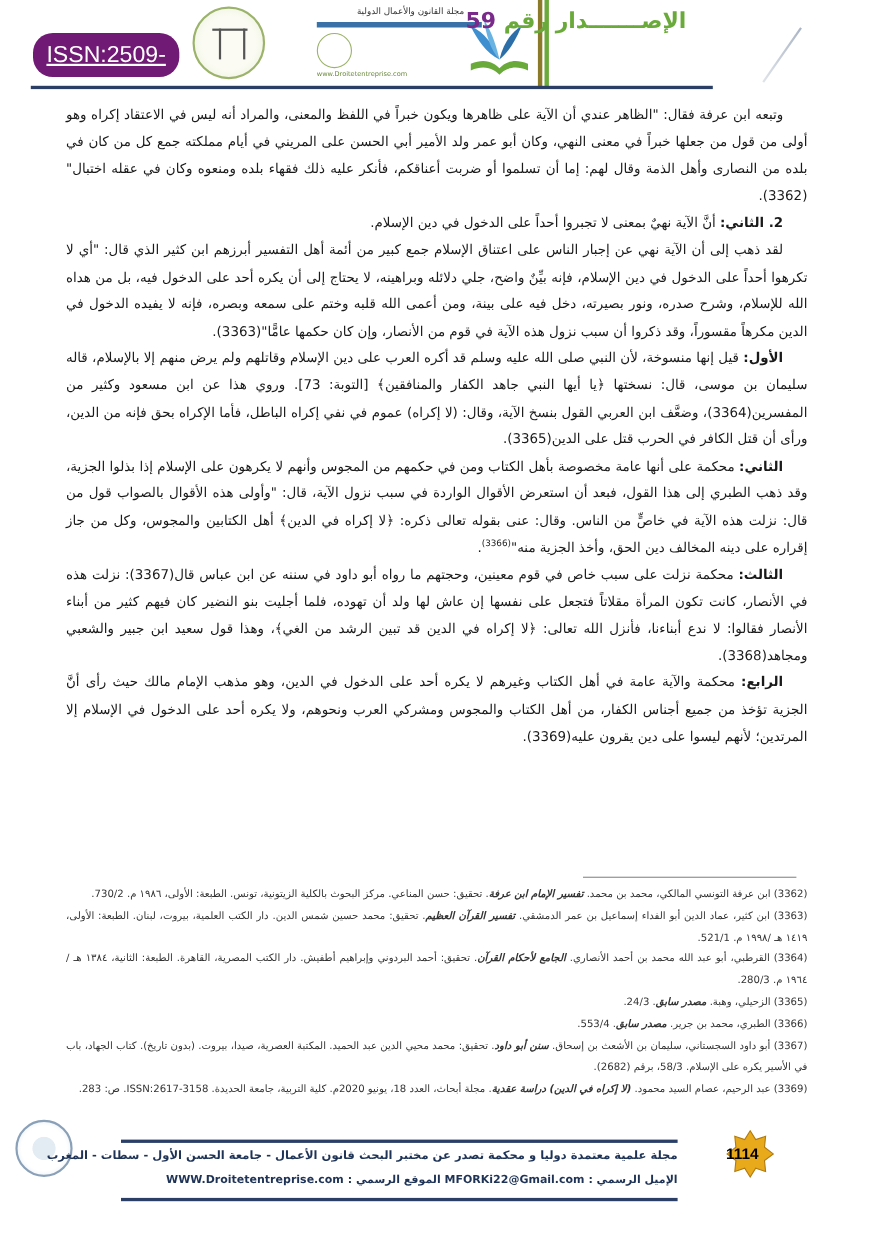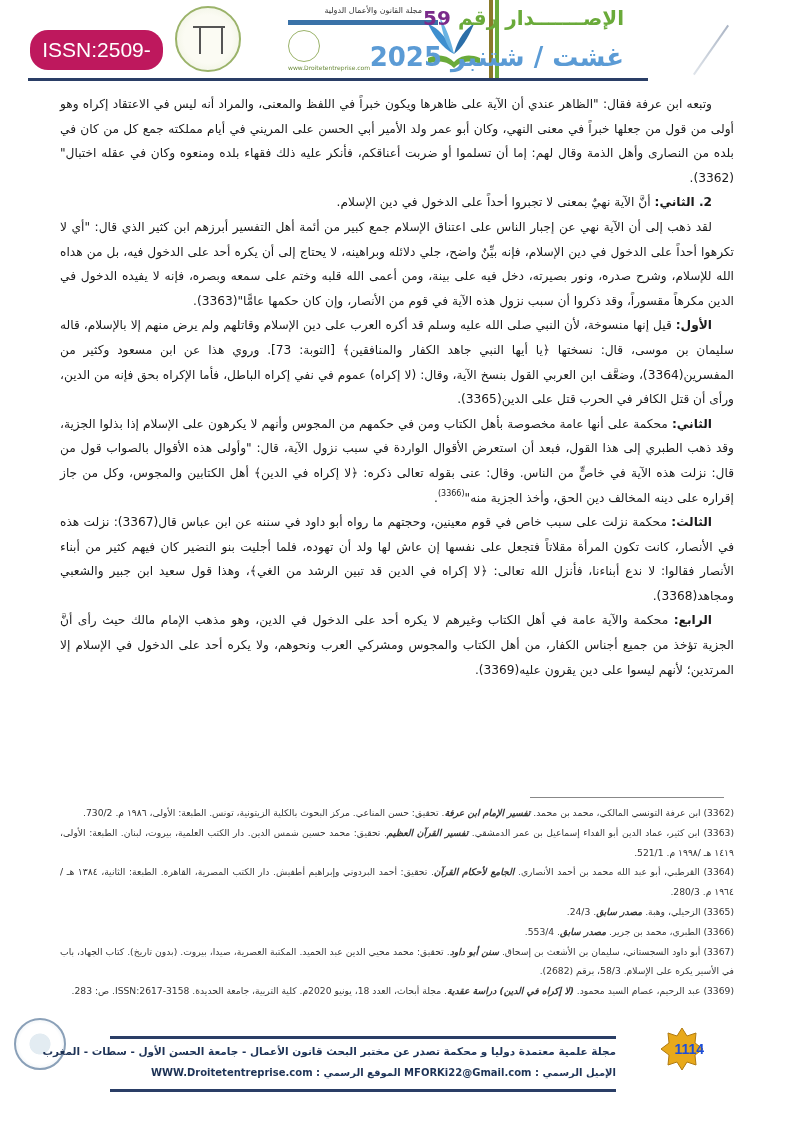--- a/index.html
+++ b/index.html
@@ -1,20 +1,20 @@
 <!DOCTYPE html>
 <html><head>
 <meta charset="utf-8">
 <style>
   html, body { margin: 0; padding: 0; background: #ffffff; }
   body { width: 794px; height: 1123px; position: relative; overflow: hidden; font-family: "DejaVu Sans", sans-serif; color: #222; }
 
   
   .header { position: absolute; left: 0; top: 0; width: 794px; height: 80px; }
-  .issn-badge { position: absolute; left: 30px; top: 30px; width: 133px; height: 40px; background: #be185d; border-radius: 18px; color: #fff; font-family: "Liberation Sans", sans-serif; font-size: 21px; line-height: 40px; text-align: center; }
+  .issn-badge { position: absolute; left: 30px; top: 30px; width: 133px; height: 40px; background: #701a75; border-radius: 18px; color: #fff; font-family: "Liberation Sans", sans-serif; font-size: 21px; line-height: 40px; text-align: center; text-decoration: underline; }
   .lab-logo { position: absolute; left: 175px; top: 6px; width: 66px; height: 66px; border-radius: 50%; border: 2px solid #9bb36a; background: radial-gradient(circle, #fbfbf3 55%, #e9efd9 100%); box-sizing: border-box; }
   .lab-logo .scale { position: absolute; left: 22px; top: 18px; width: 20px; height: 28px; border-left: 2px solid #555; border-right: 2px solid #555; }
   .lab-logo .scale::before { content: ""; position: absolute; left: -8px; top: 0; width: 32px; height: 2px; background: #555; }
   .journal-banner { position: absolute; left: 284px; top: 4px; width: 200px; height: 70px; }
   .journal-banner .jt { position: absolute; right: 62px; top: 2px; font-size: 8px; color: #333; direction: rtl; white-space: nowrap; }
   .journal-banner .stripe { position: absolute; left: 4px; top: 16px; width: 150px; height: 5px; background: #3a72a8; }
   .journal-banner .mini-logo { position: absolute; left: 4px; top: 26px; width: 30px; height: 30px; border-radius: 50%; border: 1px solid #9bb36a; }
   .journal-banner .web { position: absolute; left: 4px; top: 60px; font-size: 6px; color: #6a8a3a; }
   .journal-banner .book { position: absolute; right: 0; top: 10px; width: 60px; height: 58px; }
   .gold-bars { position: absolute; left: 489px; top: 0; width: 14px; height: 80px; }
@@ -32,21 +32,21 @@
   .content sup { font-size: 8px; line-height: 0; margin-top: 12px; }
 
   .fn-rule { position: absolute; left: 530px; top: 797px; width: 194px; height: 1px; background: #888; }
   .footnotes { position: absolute; left: 60px; top: 803px; width: 674px; direction: rtl; text-align: justify; font-family: "DejaVu Sans", sans-serif; font-size: 9.2px; line-height: 19.8px; color: #333; }
   .footnotes p { margin: 0; }
   .footnotes i { font-weight: bold; }
 
   
   .page-badge { position: absolute; left: 660px; top: 1027px; width: 44px; height: 44px; }
   .page-badge svg { position: absolute; left: 0; top: 0; }
-  .page-badge .num { position: absolute; left: 0; top: 0; width: 44px; height: 44px; line-height: 44px; text-align: right; font-family: "Liberation Sans", sans-serif; font-weight: bold; font-size: 14px; color: #1d4ed8; }
+  .page-badge .num { position: absolute; left: 0; top: 0; width: 44px; height: 44px; line-height: 44px; text-align: left; font-family: "Liberation Sans", sans-serif; font-weight: bold; font-size: 14px; color: #000000; }
   .footer-rule { position: absolute; left: 110px; width: 506px; height: 3px; background: #2a3e66; }
   .footer-rule.top { top: 1036px; }
   .footer-rule.bottom { top: 1089px; }
   .footer-line1 { position: absolute; right: 178px; top: 1045px; direction: rtl; white-space: nowrap; font-family: "DejaVu Sans", sans-serif; font-weight: bold; font-size: 10.5px; color: #1e3356; }
   .footer-line2 { position: absolute; right: 178px; top: 1067px; direction: rtl; white-space: nowrap; font-family: "DejaVu Sans", sans-serif; font-weight: bold; font-size: 10px; color: #1e3356; }
   .footer-line2 .ltr { direction: ltr; unicode-bidi: embed; }
   .seal { position: absolute; left: 14px; top: 1018px; width: 52px; height: 52px; border-radius: 50%; border: 2px solid #8aa0b8; box-sizing: border-box; background: radial-gradient(circle, #e3ecf2 30%, #ffffff 32%, #ffffff 60%, #d8e3ec 100%); }
 </style>
 </head>
 <body>
@@ -73,21 +73,20 @@
 
   <div class="gold-bars">
     <span style="left:0;background:#8a7a2a"></span>
     <span style="left:6px;background:#6aaa3a"></span>
   </div>
 
   <div class="issue-line">
     <span>الإصـــــــدار رقم</span>
     <span class="num">59</span>
   </div>
-  <div class="date-line">غشت / شتنبر 2025</div>
   <div class="deco-slash"></div>
   <div class="header-rule"></div>
 </div>
 
 <div class="content">
   <p>وتبعه ابن عرفة فقال: "الظاهر عندي أن الآية على ظاهرها ويكون خبراً في اللفظ والمعنى، والمراد أنه ليس في الاعتقاد إكراه وهو أولى من قول من جعلها خبراً في معنى النهي، وكان أبو عمر ولد الأمير أبي الحسن على المريني في أيام مملكته جمع كل من كان في بلده من النصارى وأهل الذمة وقال لهم: إما أن تسلموا أو ضربت أعناقكم، فأنكر عليه ذلك فقهاء بلده ومنعوه وكان في عقله اختبال"(3362).</p>
   <p><b>2. الثاني:</b><span> أنَّ الآية نهيٌ بمعنى لا تجبروا أحداً على الدخول في دين الإسلام.</span></p>
   <p>لقد ذهب إلى أن الآية نهي عن إجبار الناس على اعتناق الإسلام جمع كبير من أئمة أهل التفسير أبرزهم ابن كثير الذي قال: "أي لا تكرهوا أحداً على الدخول في دين الإسلام، فإنه بيِّنٌ واضح، جلي دلائله وبراهينه، لا يحتاج إلى أن يكره أحد على الدخول فيه، بل من هداه الله للإسلام، وشرح صدره، ونور بصيرته، دخل فيه على بينة، ومن أعمى الله قلبه وختم على سمعه وبصره، فإنه لا يفيده الدخول في الدين مكرهاً مقسوراً، وقد ذكروا أن سبب نزول هذه الآية في قوم من الأنصار، وإن كان حكمها عامًّا"(3363).</p>
   <p><b>الأول:</b><span> قيل إنها منسوخة، لأن النبي صلى الله عليه وسلم قد أكره العرب على دين الإسلام وقاتلهم ولم يرض منهم إلا بالإسلام، قاله سليمان بن موسى، قال: نسختها ﴿يا أيها النبي جاهد الكفار والمنافقين﴾ [التوبة: 73]. وروي هذا عن ابن مسعود وكثير من المفسرين(3364)، وضعَّف ابن العربي القول بنسخ الآية، وقال: (لا إكراه) عموم في نفي إكراه الباطل، فأما الإكراه بحق فإنه من الدين، ورأى أن قتل الكافر في الحرب قتل على الدين(3365).</span></p>
   <p><b>الثاني:</b><span> محكمة على أنها عامة مخصوصة بأهل الكتاب ومن في حكمهم من المجوس وأنهم لا يكرهون على الإسلام إذا بذلوا الجزية، وقد ذهب الطبري إلى هذا القول، فبعد أن استعرض الأقوال الواردة في سبب نزول الآية، قال: "وأولى هذه الأقوال بالصواب قول من قال: نزلت هذه الآية في خاصٍّ من الناس. وقال: عنى بقوله تعالى ذكره: ﴿لا إكراه في الدين﴾ أهل الكتابين والمجوس، وكل من جاز إقراره على دينه المخالف دين الحق، وأخذ الجزية منه"</span><sup>(3366)</sup>.</p>

